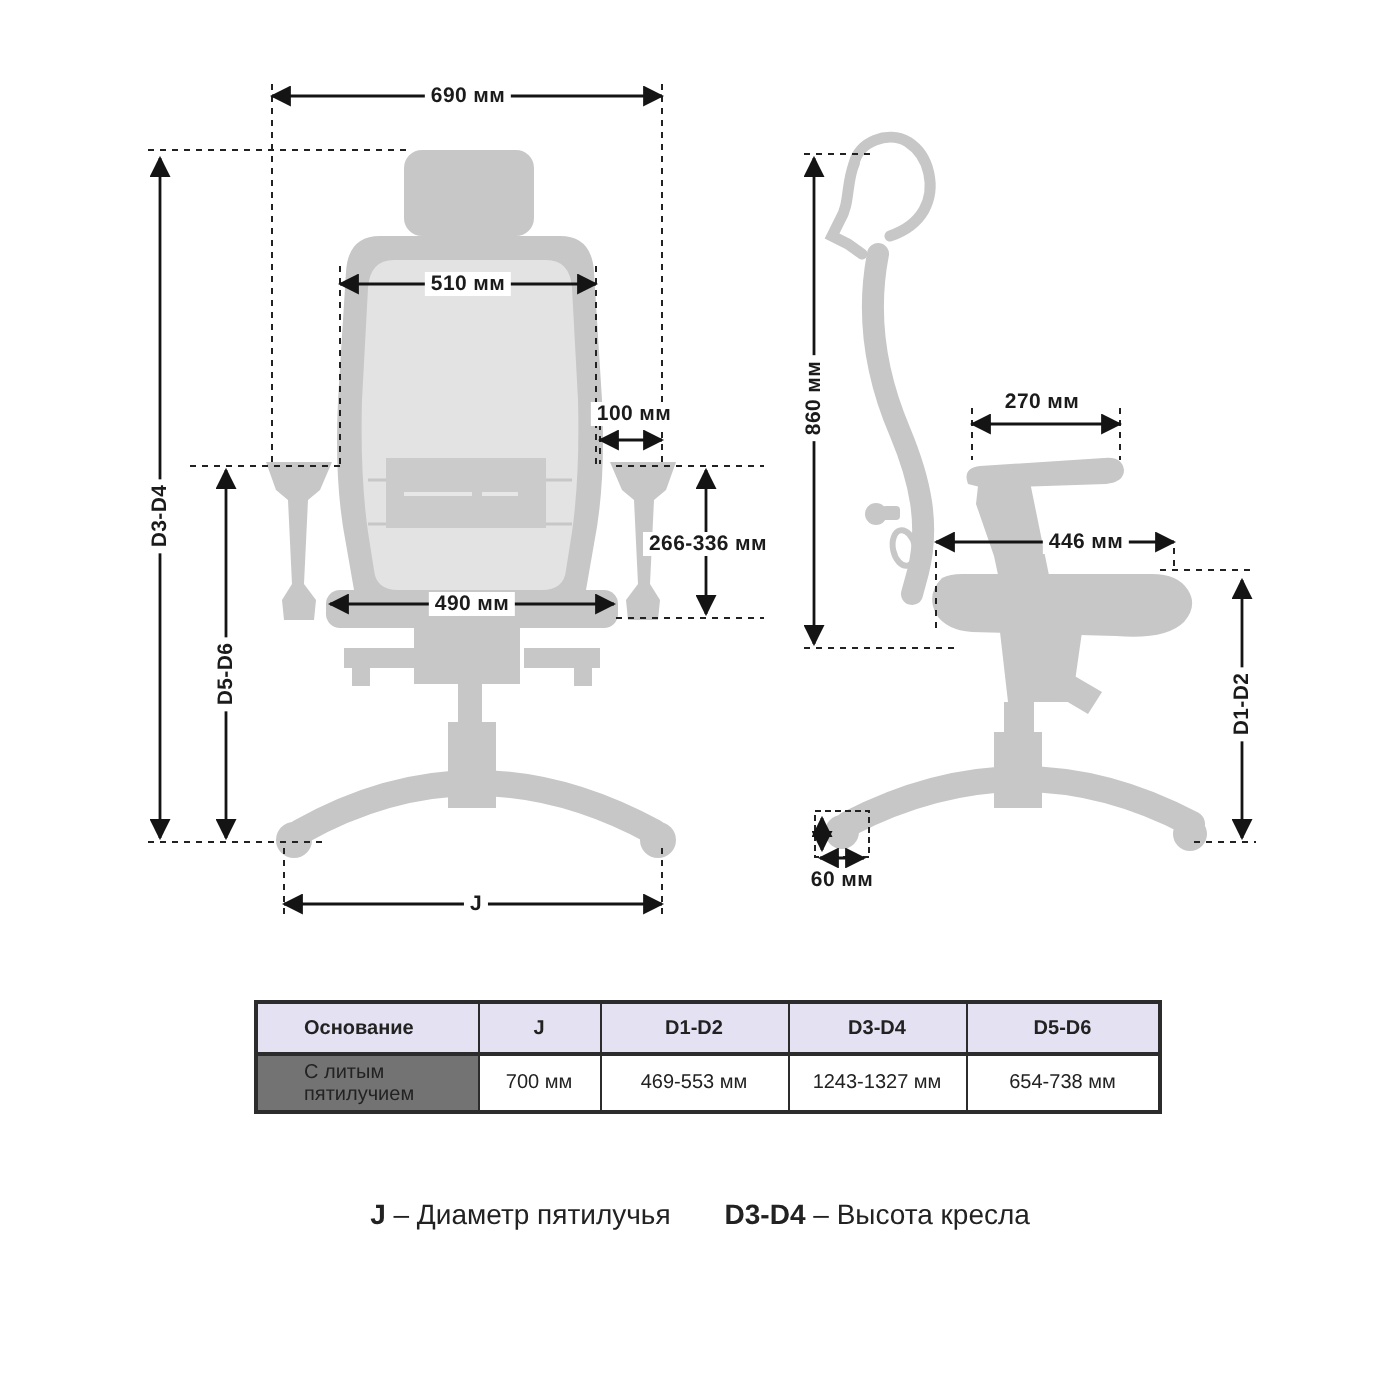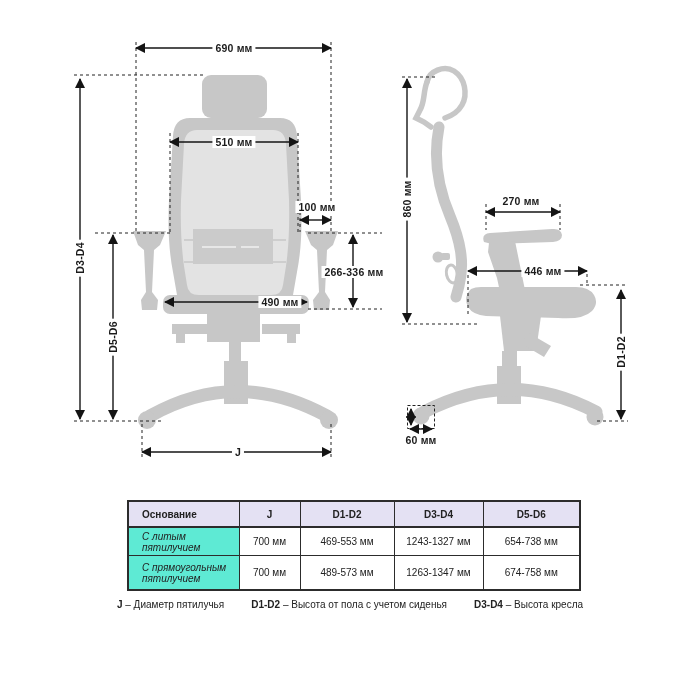--- a/index.html
+++ b/index.html
@@ -20,29 +20,29 @@
     position:absolute; z-index:2; left:127px; top:500px; width:452px;
     border-collapse:collapse; table-layout:fixed;
     font-size:10px; color:#222; border:2px solid #2c2c2c;
   }
   table.spec th, table.spec td {
     border:1px solid #2c2c2c; text-align:center; padding:2px 3px; font-weight:normal;
   }
   table.spec thead th {
     background:#e4e1f3; font-weight:bold; height:20px; border-bottom:2px solid #2c2c2c;
   }
-  table.spec thead th.first, table.spec td.first { text-align:left; padding-left:13px; }
-  table.spec td.first { background:#5eead4;font-style:italic; }
+  table.spec thead th.first, table.spec td.first { text-align:left; padding-left:23px; }
+  table.spec td.first { background:#737373; }
   table.spec tr.r1 td { height:23px; }
   table.spec tr.r2 td { height:29px; }
 
   .legend {
     position:absolute; z-index:2; left:0; top:599px; width:700px;
     display:flex; justify-content:center; gap:27px;
-    font-size:10px; color:#222; white-space:nowrap;
+    font-size:14px; color:#222; white-space:nowrap;
   }
   .legend b { font-weight:bold; }
   .fn {
     position:absolute; z-index:2; left:0; width:700px; text-align:center;
     font-size:9.5px; color:#9b9b9b;
   }
   .fn.l1 { top:629px; }
   .fn.l2 { top:645px; }
 </style>
 </head>
@@ -168,21 +168,21 @@
       <line x1="621" y1="290" x2="621" y2="419"></line>
       <line x1="411" y1="409" x2="411" y2="425"></line>
       <line x1="410" y1="429" x2="432" y2="429"></line>
     </g>
   </svg>
 
   <div class="dim" style="left:234px; top:48px;">690 мм</div>
   <div class="dim" style="left:234px; top:142px;">510 мм</div>
   <div class="dim" style="left:317px; top:207px;">100 мм</div>
   <div class="dim" style="left:354px; top:272px;">266-336 мм</div>
-  <div class="dim" style="left:236px; top:302px;margin-left:44px;">490 мм</div>
+  <div class="dim" style="left:236px; top:302px;">490 мм</div>
   <div class="dim rot" style="left:80px;  top:258px;">D3-D4</div>
   <div class="dim rot" style="left:113px; top:337px;">D5-D6</div>
   <div class="dim" style="left:238px; top:452px;">J</div>
 
   <div class="dim rot" style="left:407px; top:199px;">860 мм</div>
   <div class="dim" style="left:521px; top:201px;">270 мм</div>
   <div class="dim" style="left:543px; top:271px;">446 мм</div>
   <div class="dim rot" style="left:621px; top:352px;">D1-D2</div>
   <div class="dim" style="left:421px; top:440px;">60 мм</div>
 
@@ -204,30 +204,22 @@
       </tr>
     </thead>
     <tbody>
       <tr class="r1">
         <td class="first">С литым пятилучием</td>
         <td>700 мм</td>
         <td>469-553 мм</td>
         <td>1243-1327 мм</td>
         <td>654-738 мм</td>
       </tr>
-      <tr class="r2">
-        <td class="first">С прямоугольным пятилучием</td>
-        <td>700 мм</td>
-        <td>489-573 мм</td>
-        <td>1263-1347 мм</td>
-        <td>674-758 мм</td>
-      </tr>
     </tbody>
   </table>
 
   <div class="legend">
     <span><b>J</b> <span>– Диаметр пятилучья</span></span>
-    <span><b>D1-D2</b> <span>– Высота от пола с учетом сиденья</span></span>
     <span><b>D3-D4</b> <span>– Высота кресла</span></span>
   </div>
 
 
 </div>
 
 </body></html>

